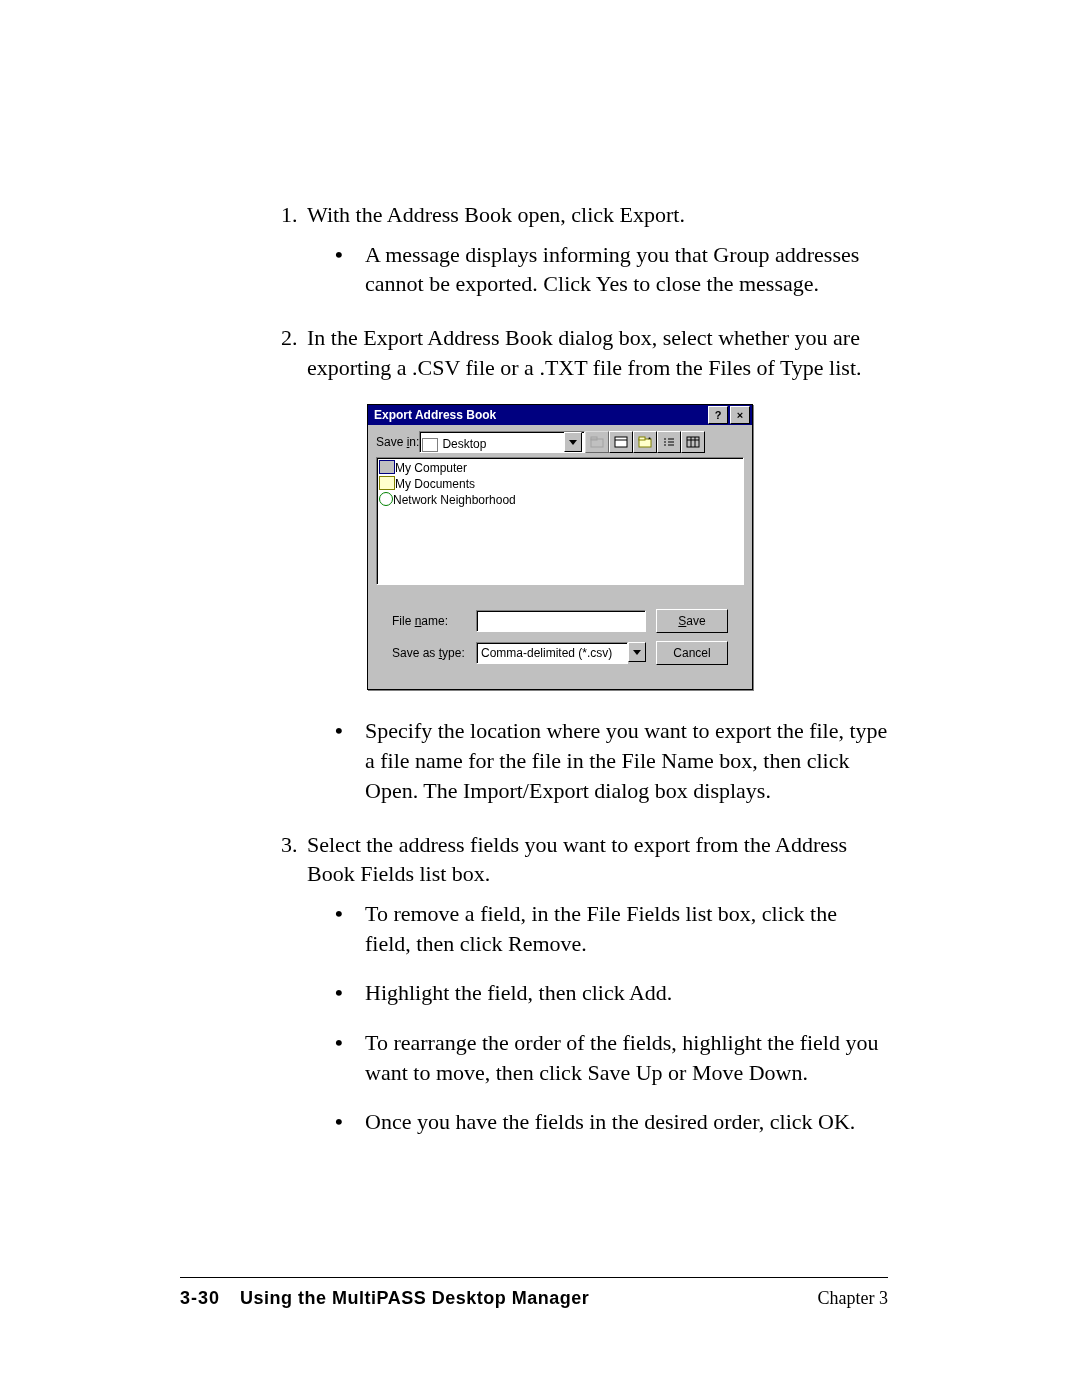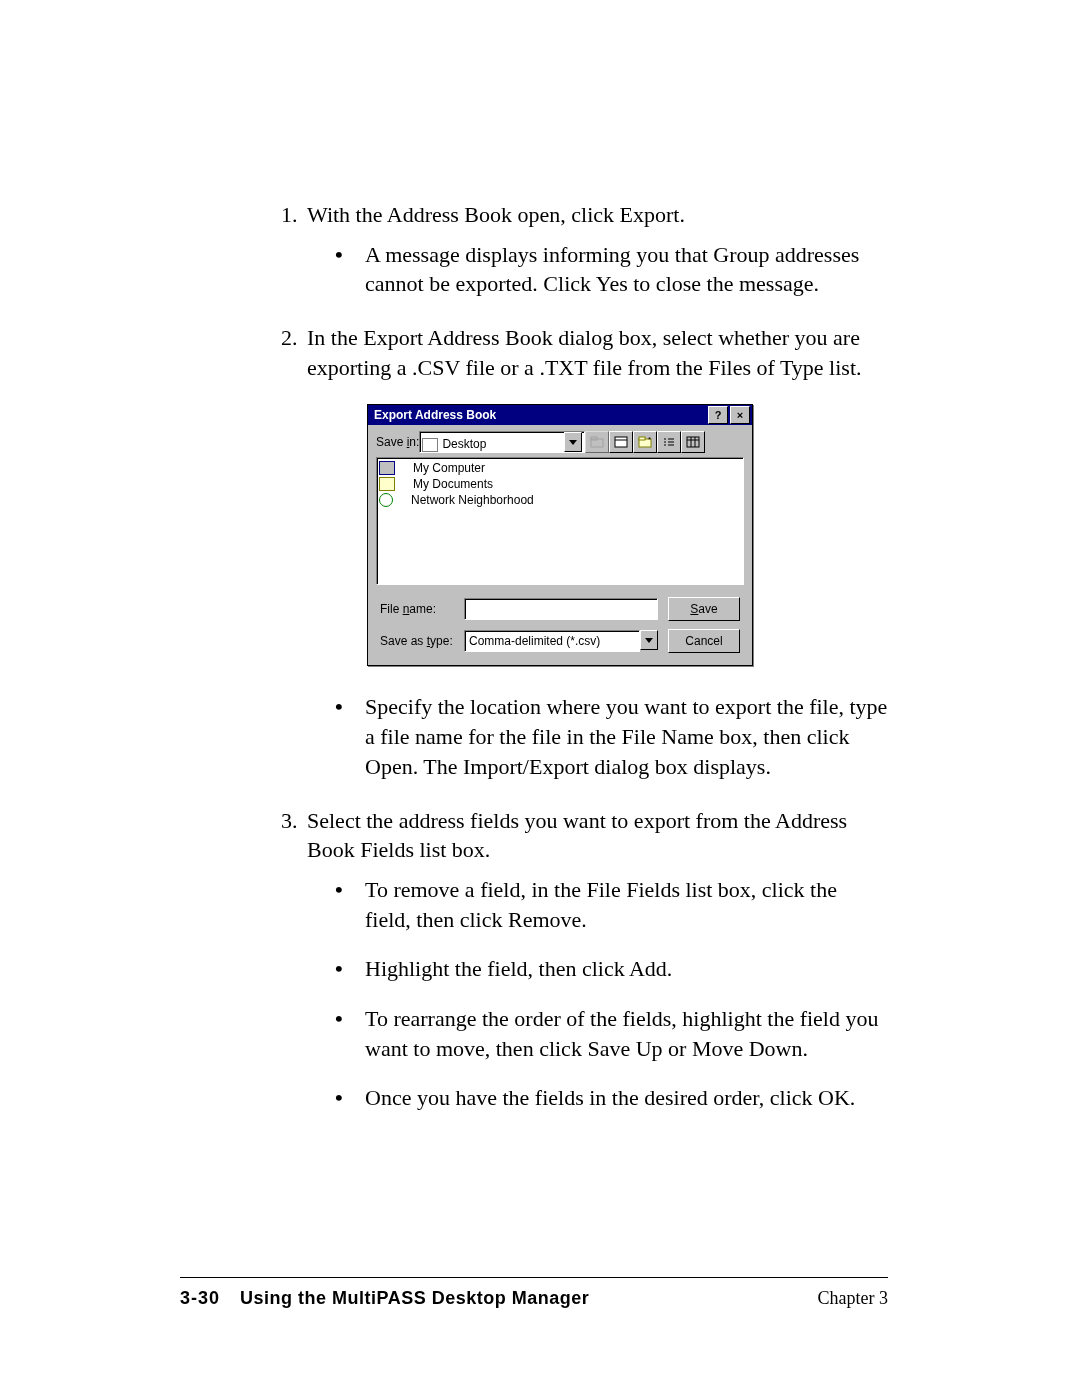--- a/index.html
+++ b/index.html
@@ -19,26 +19,26 @@
 .toolbar{display:flex;align-items:center;padding:6px 8px 4px 8px;}
 .toolbar .lbl{font-size:12px}
 .dropdown{flex:0 0 160px;height:20px;background:#fff;border:1px solid #808080;border-right-color:#fff;border-bottom-color:#fff;box-shadow:inset 1px 1px 0 #000;display:flex;align-items:flex-end;padding:0 2px;position:relative}
 .dropdown .deskicon{width:14px;height:12px;margin-right:4px;display:inline-block;background:linear-gradient(#fff,#fff);border:1px solid #808080}
 .dropdown .val{flex:1;font-size:12px}
 .ddbtn{width:16px;height:18px;background:#c0c0c0;border:1px solid #000;border-top-color:#fff;border-left-color:#fff;display:flex;align-items:center;justify-content:center}
 .ddbtn::after{content:"";border-left:4px solid transparent;border-right:4px solid transparent;border-top:5px solid #000}
 .tbtn{width:22px;height:20px;background:#c0c0c0;border:1px solid #000;border-top-color:#fff;border-left-color:#fff;display:flex;align-items:center;justify-content:center}
 .tbtn.disabled{opacity:.45}
 .filearea{background:#fff;margin:0 8px;height:122px;border:1px solid #808080;border-right-color:#fff;border-bottom-color:#fff;box-shadow:inset 1px 1px 0 #000;padding:2px;font-size:12px}
-.fitem{display:flex;align-items:center;height:16px;gap:18px}
+.fitem{display:flex;height:16px;gap:0}
 .ficon{width:14px;height:12px;display:inline-block}
 .ficon.pc{background:#c0c0c0;border:1px solid #000080}
 .ficon.doc{background:#ffffcc;border:1px solid #808000}
 .ficon.net{border:1px solid #008000;border-radius:50%;width:12px;height:12px;position:relative}
-.bottom{padding:12px;display:grid;grid-template-columns:74px 1fr 72px;grid-row-gap:8px;grid-column-gap:10px;align-items:center}
+.bottom{padding:24px;display:grid;grid-template-columns:74px 1fr 72px;grid-row-gap:8px;grid-column-gap:10px;align-items:center}
 .textfield{height:20px;background:#fff;border:1px solid #808080;border-right-color:#fff;border-bottom-color:#fff;box-shadow:inset 1px 1px 0 #000;padding:0 4px;display:flex;align-items:center;font-size:12px}
 .combo{display:flex}
 .combo .textfield{flex:1}
 .btn{height:22px;background:#c0c0c0;border:1px solid #000;border-top-color:#fff;border-left-color:#fff;font-size:12px;display:flex;align-items:center;justify-content:center}
 .u{text-decoration:underline}
 .footer{position:absolute;left:180px;right:192px;bottom:88px;border-top:1px solid #000;padding-top:10px;display:flex;font-size:18px}
 .footer .pnum{font-weight:bold;margin-right:20px;font-family:Arial,Helvetica,sans-serif;letter-spacing:1px}
 .footer .ftitle{font-weight:bold;font-family:Arial,Helvetica,sans-serif;flex:1;letter-spacing:.5px}
 .footer .chap{font-family:"Times New Roman",serif}
 svg{display:block}

